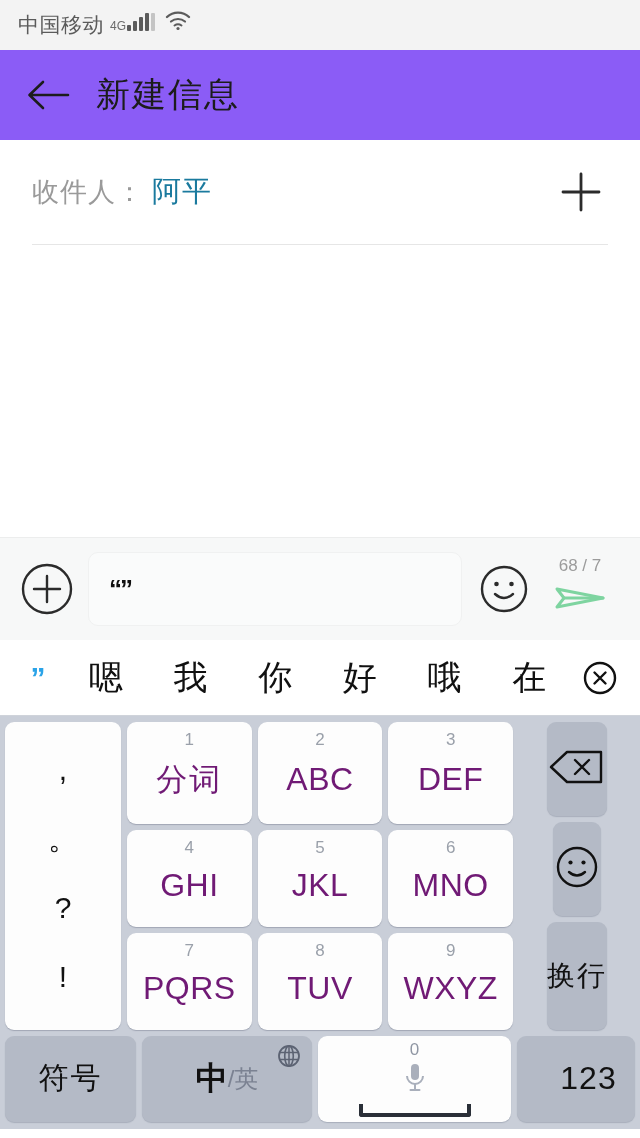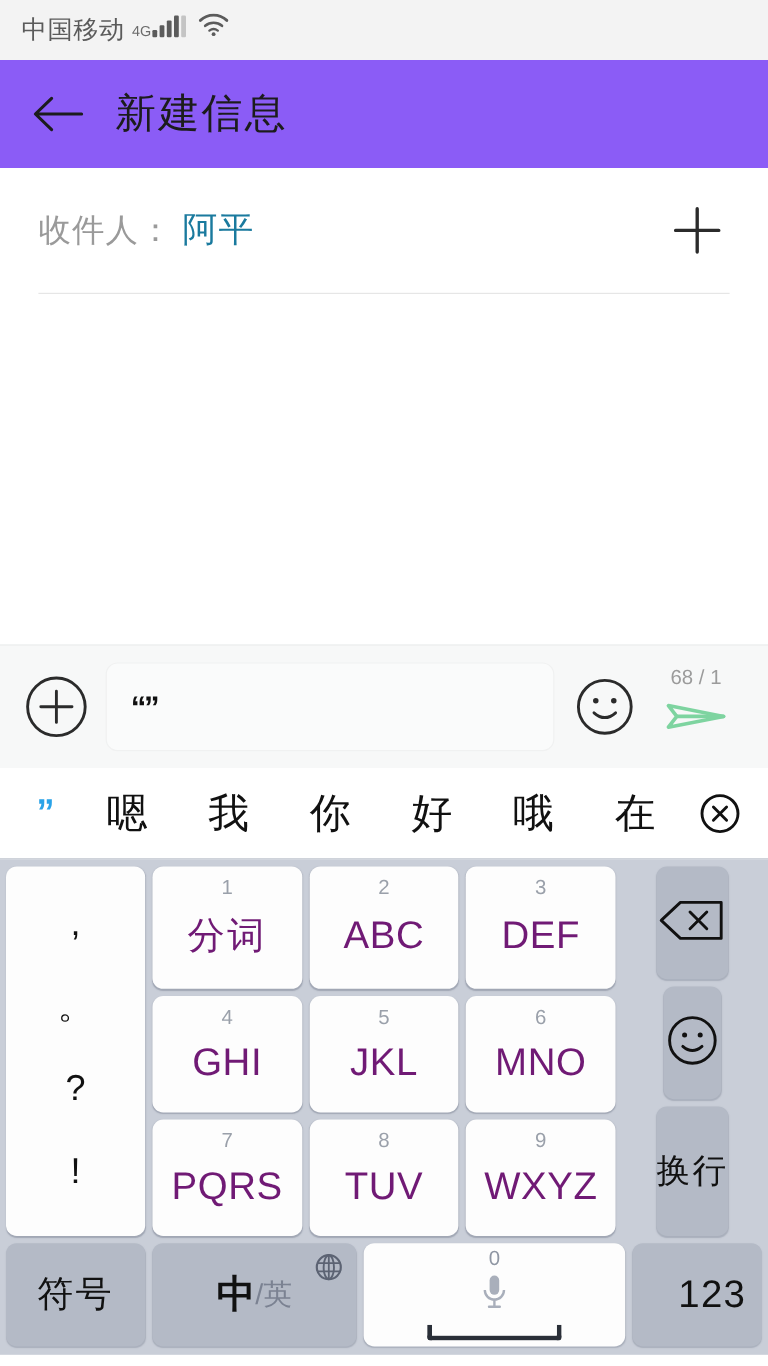--- a/index.html
+++ b/index.html
@@ -119,24 +119,24 @@
   .gkey.del{height:94px;}
   .gkey.emo{height:94px;}
   .gkey.ret{flex:1;}
   .gkey .lbl{font-size:28px;color:#111;letter-spacing:2px;}
 
   .kb-bottom{display:flex;gap:6px;height:89px;}
   .bkey{
     background:#b4bac6;border-radius:9px;display:flex;align-items:center;justify-content:center;
     position:relative;box-shadow:0 1px 1px rgba(110,118,135,.35);
   }
-  .bkey.sym{width:116px;}
+  .bkey.sym{width:131px;}
   .bkey.lang{width:170px;}
   .bkey.space{flex:1;background:#fdfdfd;flex-direction:column;justify-content:center;gap:2px;}
-  .bkey.num123{width:108px;padding-left:25px;}
+  .bkey.num123{width:118px;padding-left:25px;}
   .bkey .lbl{font-size:30px;color:#111;letter-spacing:2px;}
   .bkey.num123 .lbl{font-size:32px;letter-spacing:1px;}
   .lang-cn{font-size:32px;color:#111;font-weight:bold;}
   .lang-sep{font-size:24px;color:#7b8292;}
   .globe{position:absolute;top:7px;right:10px;}
   .space-num{font-size:17px;color:#8f96a3;line-height:1;margin-bottom:1px;}
   .space-bar{
     width:112px;height:13px;border:4px solid #2a2f38;border-top:none;border-radius:0 0 3px 3px;
     margin-top:3px;
   }
@@ -205,21 +205,21 @@
   </div>
   <span class="ib-emoji">
     <svg width="52" height="52" viewBox="0 0 52 52">
       <circle cx="26" cy="26" r="22" fill="none" stroke="#2b2b2b" stroke-width="2.4"></circle>
       <circle cx="18.5" cy="21" r="2.3" fill="#2b2b2b"></circle>
       <circle cx="33.5" cy="21" r="2.3" fill="#2b2b2b"></circle>
       <path d="M17 31 Q26 39 35 31" stroke="#2b2b2b" stroke-width="2.4" fill="none" stroke-linecap="round"></path>
     </svg>
   </span>
   <div class="ib-send">
-    <span class="ib-count">68 / 1</span>
+    <span class="ib-count">68 / 7</span>
     <span>
       <svg width="56" height="42" viewBox="0 0 56 42">
         <path d="M5 12 L51 21 L5 30 L12 21 Z" fill="none" stroke="#7ed4a0" stroke-width="3" stroke-linejoin="round"></path>
         <path d="M12 21 L51 21" stroke="#7ed4a0" stroke-width="3" stroke-linecap="round"></path>
       </svg>
     </span>
   </div>
 </div>
 
 <div class="candbar">

